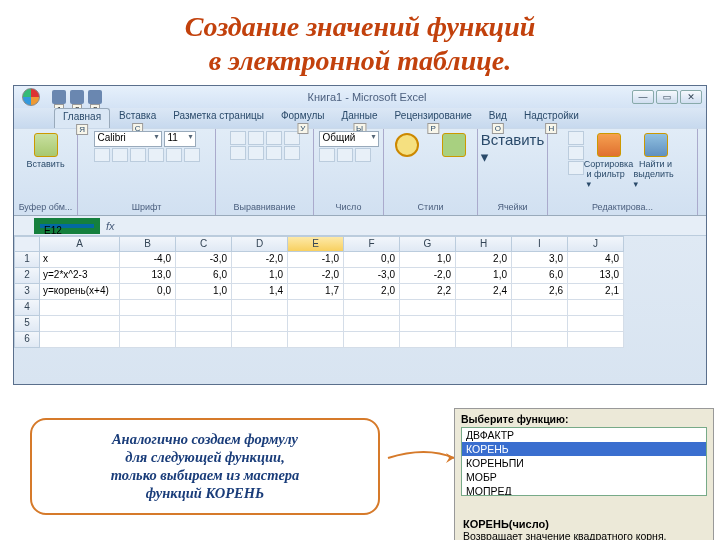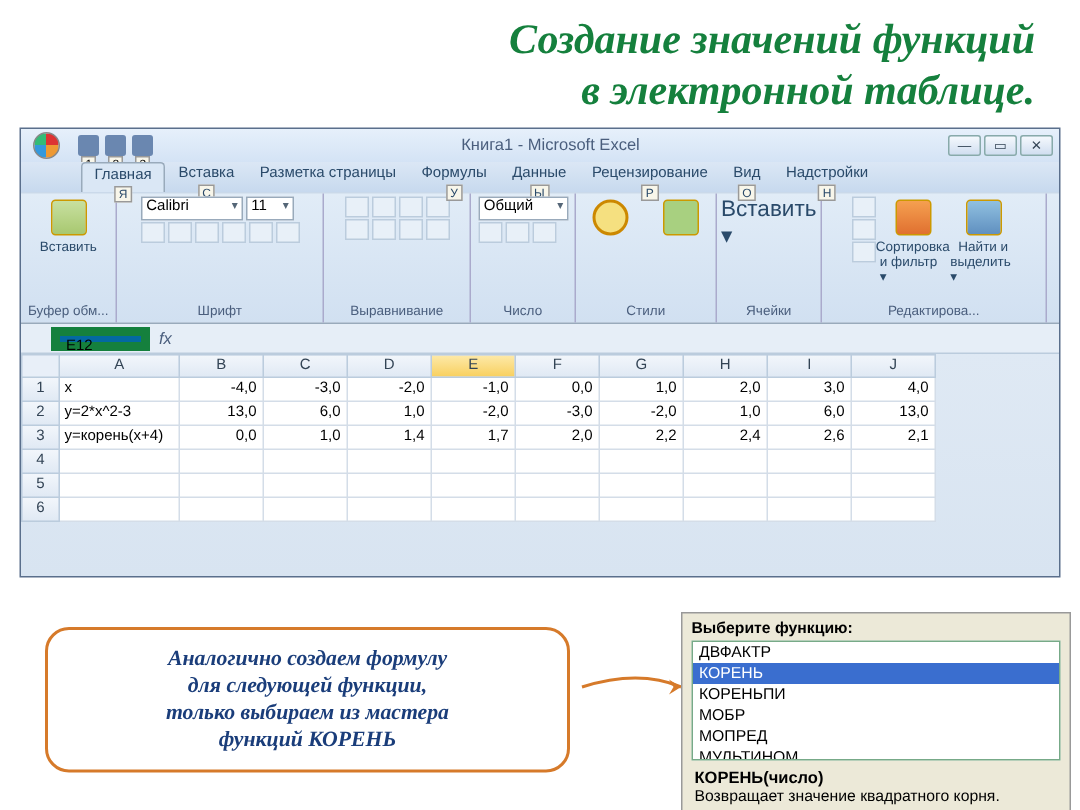--- a/index.html
+++ b/index.html
@@ -1,17 +1,17 @@
 <!DOCTYPE html>
 <html><head>
 <meta charset="utf-8">
 <style>
   * { box-sizing: border-box; margin: 0; padding: 0; }
   body { width: 720px; height: 540px; background: #fff; font-family: Tahoma, Arial, sans-serif; font-size: 11px; position: relative; overflow: hidden; }
-  .slide-title { font-family: Georgia, 'Times New Roman', serif; font-style: italic; font-weight: bold; color: #15803d; text-align: right; font-size: 28px; line-height: 1.2; padding: 10px 30px 6px; }
+  .slide-title { font-family: Georgia, 'Times New Roman', serif; font-style: italic; font-weight: bold; color: #c2410c; text-align: center; font-size: 28px; line-height: 1.2; padding: 10px 30px 6px; }
   .excel-window { width: 694px; height: 300px; margin: 2px auto 0; border: 1px solid #5a6f8c; background: linear-gradient(#e6eef7,#d8e4f1); position: relative; }
   .ex-titlebar { height: 22px; background: linear-gradient(#e6f0fb,#d4e3f5); display: flex; align-items: center; }
   .office-btn { width: 34px; height: 22px; display: flex; align-items: center; justify-content: center; }
   .office-logo { width: 18px; height: 18px; border-radius: 50%; background: conic-gradient(#d33 0 90deg,#e93 90deg 180deg,#39d 180deg 270deg,#3b7 270deg); border: 1px solid #888; }
   .qat { display: flex; gap: 4px; margin-left: 4px; }
   .qat-ico { width: 14px; height: 14px; background: #6a87b0; border-radius: 2px; position: relative; }
   .keybadge { position: absolute; top: 14px; left: 2px; background: #f8f6ea; border: 1px solid #999; font-size: 8px; padding: 0 2px; }
   .ex-title { flex: 1; text-align: center; color: #4a5e7d; font-size: 11px; }
   .winbtns { display: flex; gap: 2px; margin-right: 4px; }
   .winbtn { width: 22px; height: 14px; background: linear-gradient(#f5f9fd,#d0def0); border: 1px solid #8aa; border-radius: 2px; display: flex; align-items: center; justify-content: center; font-size: 9px; color: #345; }
@@ -45,21 +45,21 @@
   .ch.sel { background: linear-gradient(#fde9a8,#f8d060); }
   .row { display: flex; height: 16px; }
   .rh { width: 26px; background: linear-gradient(#f2f6fb,#e0e9f4); border: 1px solid #bcd; border-top: none; text-align: center; font-size: 10px; color: #345; line-height: 14px;}
   .cell { width: 56px; border-right: 1px solid #d4dde8; border-bottom: 1px solid #d4dde8; font-size: 10px; padding-right: 4px; text-align: right; line-height: 14px; background: #fff; }
   .cell.a { width: 80px; text-align: left; padding-left: 3px; }
   .speech { position: absolute; left: 30px; top: 418px; width: 350px; border: 2px solid #d67a2a; border-radius: 16px; padding: 10px 14px; background: #fff; }
   .speech-text { font-family: Georgia, serif; font-style: italic; font-weight: bold; color: #1a3d7a; text-align: center; font-size: 14.5px; line-height: 1.25; }
   .arrow { position: absolute; left: 386px; top: 448px; width: 80px; height: 20px; }
   .fdialog { position: absolute; right: 6px; top: 408px; width: 260px; background: #ece9d8; border: 1px solid #999; font-size: 10.5px; }
   .fdialog .lbl { padding: 4px 6px 2px; font-weight: bold; }
-  .flist { background: #fff; border: 1px solid #7a8; margin: 0 6px 2px; height: 80px; overflow: hidden; }
+  .flist { background: #fff; border: 1px solid #7a8; margin: 0 6px 18px; height: 69px; overflow: hidden; }
   .flist div { padding: 1px 4px; }
   .flist .sel { background: #3a6ecf; color: #fff; }
   .fdesc { padding: 4px 8px 8px; }
   .fdesc b { font-size: 11px; }
 </style>
 </head>
 <body>
 
 <div class="slide-title">
   <span>Создание значений функций</span><br>

